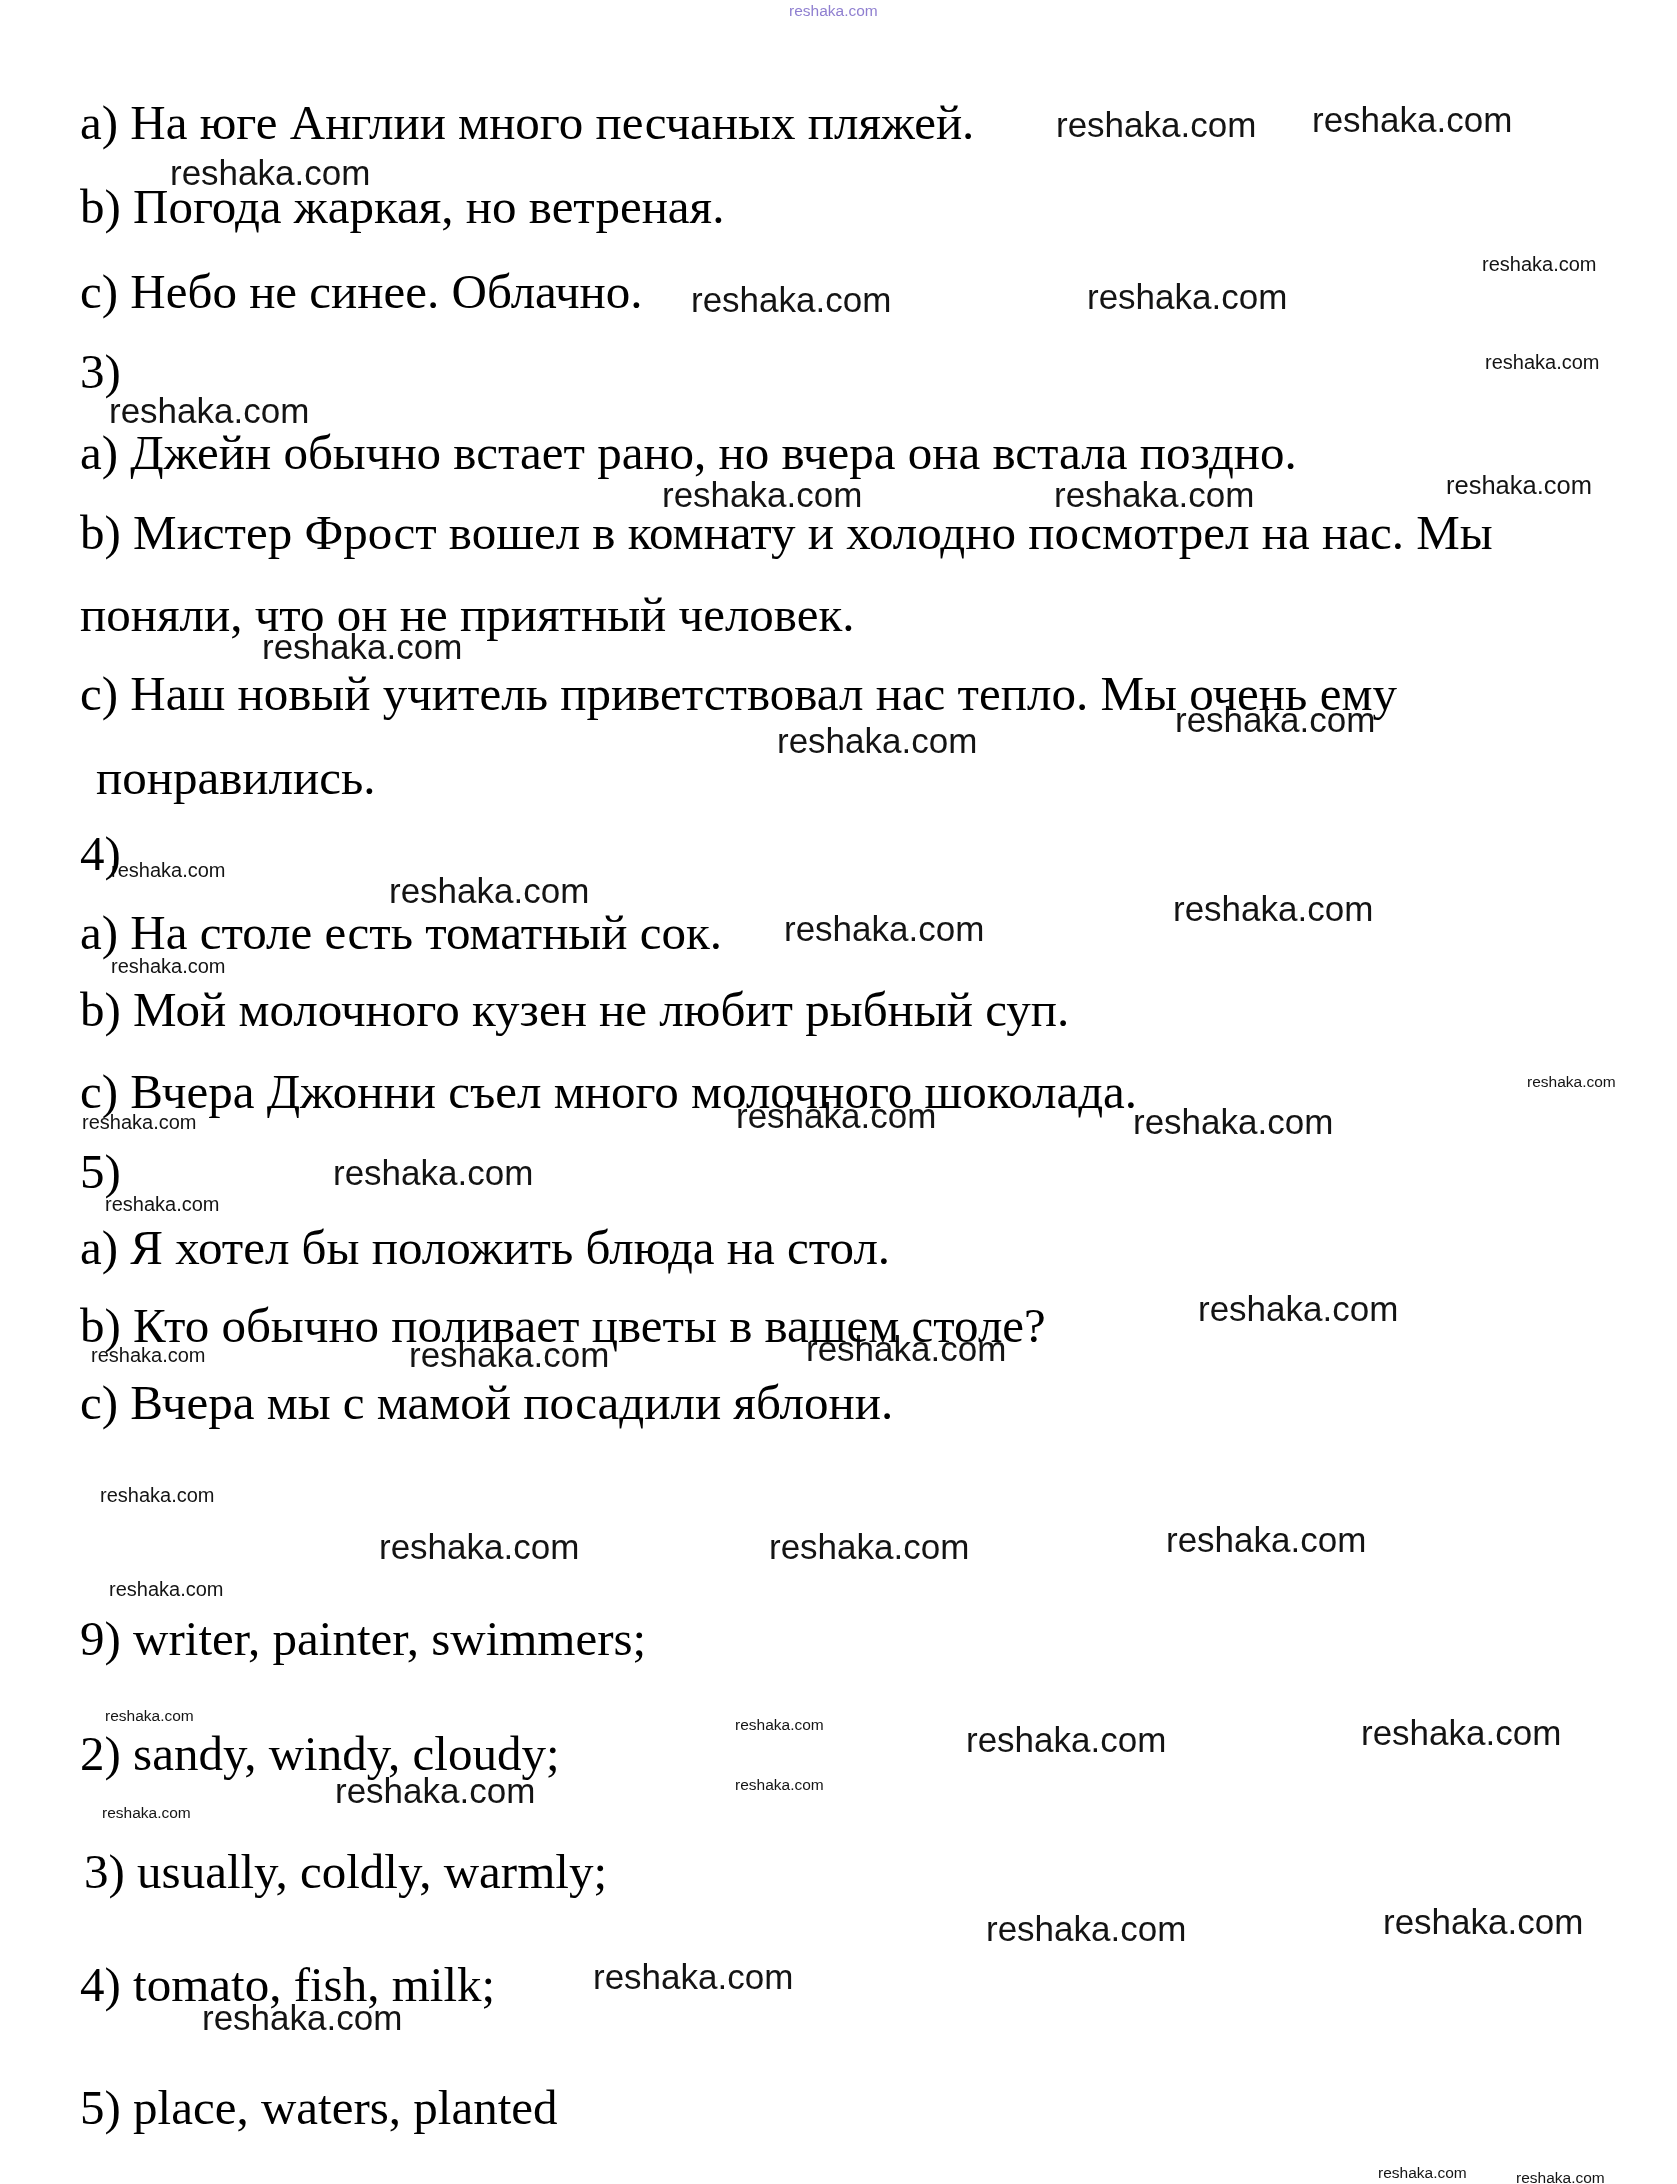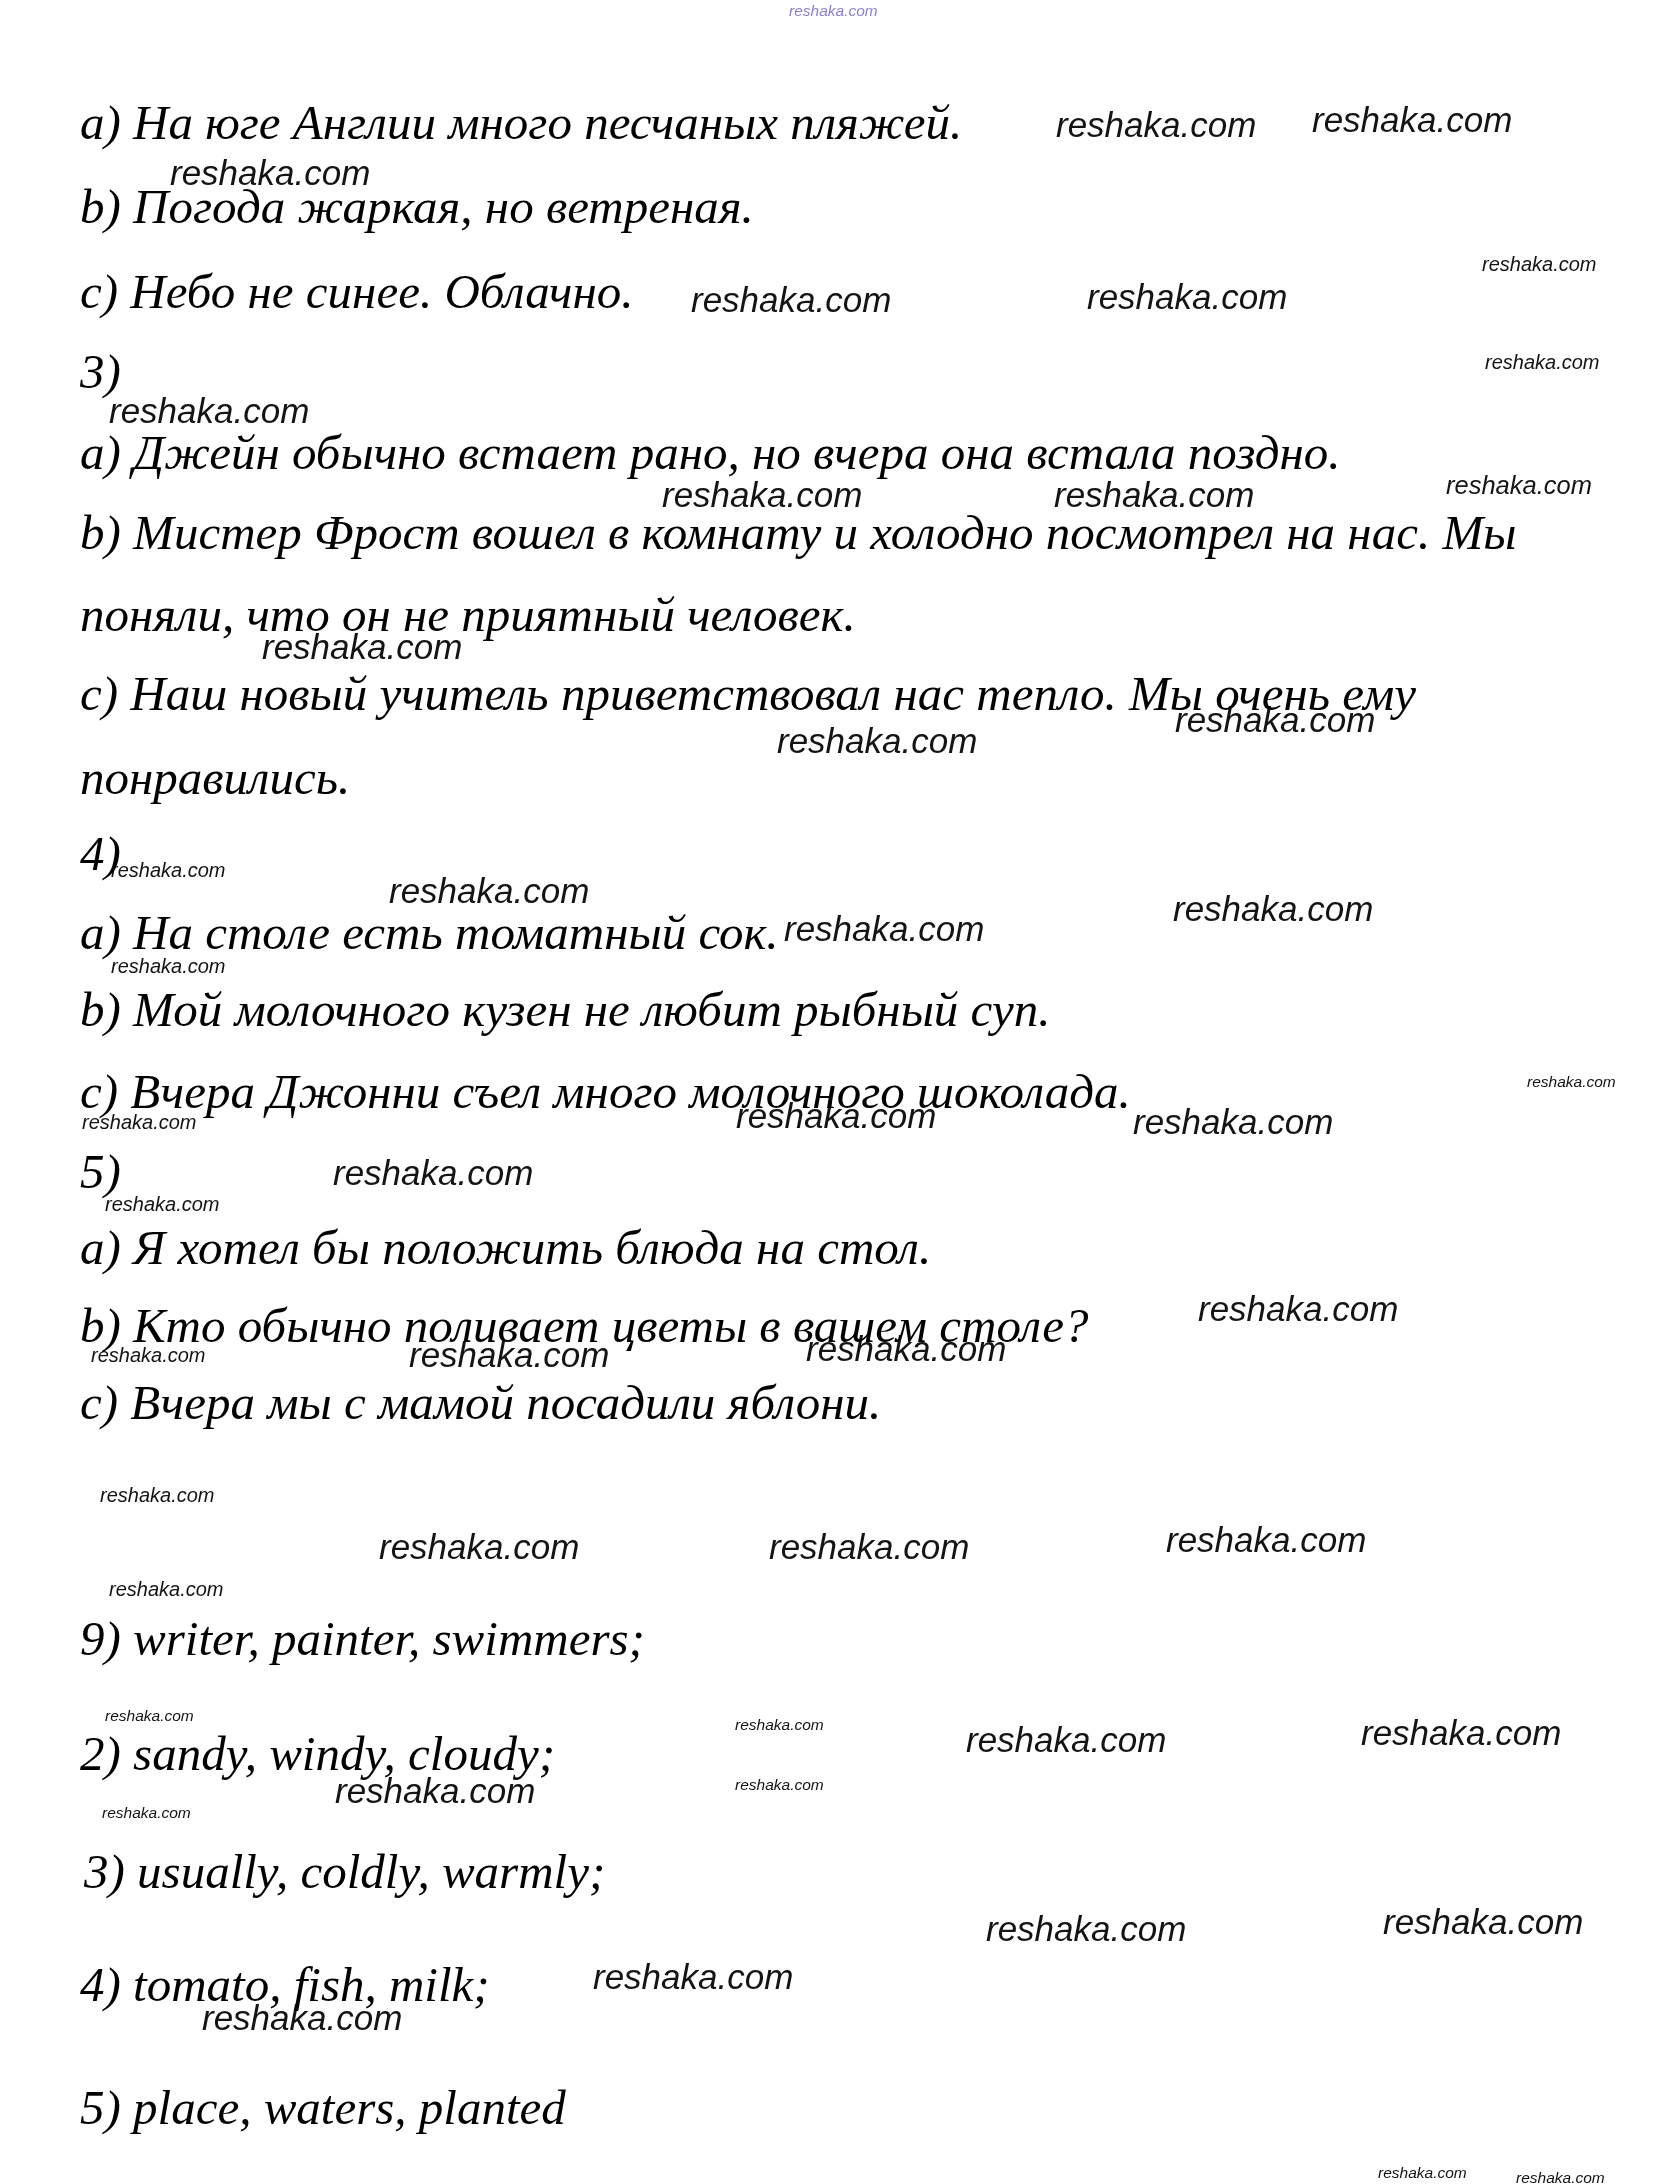--- a/index.html
+++ b/index.html
@@ -4,21 +4,20 @@
 <style>
   html,body{margin:0;padding:0;background:#ffffff;}
   #page{
     position:relative;
     width:1677px;
     height:2185px;
     background:#ffffff;
     overflow:hidden;
     font-family:"Liberation Serif", serif;
     color:#000000;
-    font-style:italic;
   }
   .line{
     position:absolute;
     font-size:49px;
     line-height:1.15;
     white-space:nowrap;
     color:#000000;
   }
   .wm{
     position:absolute;
@@ -89,21 +88,21 @@
     </div>
   <div id="content-layer">
       <div class="line" style="left: 80px; top: 95px;">a) На юге Англии много песчаных пляжей.</div>
       <div class="line" style="left: 80px; top: 179px;">b) Погода жаркая, но ветреная.</div>
       <div class="line" style="left: 80px; top: 264px;">c) Небо не синее. Облачно.</div>
       <div class="line" style="left: 80px; top: 344px;">3)</div>
       <div class="line" style="left: 80px; top: 425px;">a) Джейн обычно встает рано, но вчера она встала поздно.</div>
       <div class="line" style="left: 80px; top: 505px;">b) Мистер Фрост вошел в комнату и холодно посмотрел на нас. Мы</div>
       <div class="line" style="left: 80px; top: 587px;">поняли, что он не приятный человек.</div>
       <div class="line" style="left: 80px; top: 666px;">c) Наш новый учитель приветствовал нас тепло. Мы очень ему</div>
-      <div class="line" style="left: 80px; top: 750px; text-align: right;">понравились.</div>
+      <div class="line" style="left: 96px; top: 750px; text-align: right;">понравились.</div>
       <div class="line" style="left: 80px; top: 826px;">4)</div>
       <div class="line" style="left: 80px; top: 905px;">a) На столе есть томатный сок.</div>
       <div class="line" style="left: 80px; top: 982px;">b) Мой молочного кузен не любит рыбный суп.</div>
       <div class="line" style="left: 80px; top: 1064px;">c) Вчера Джонни съел много молочного шоколада.</div>
       <div class="line" style="left: 80px; top: 1144px;">5)</div>
       <div class="line" style="left: 80px; top: 1220px;">a) Я хотел бы положить блюда на стол.</div>
       <div class="line" style="left: 80px; top: 1298px;">b) Кто обычно поливает цветы в вашем столе?</div>
       <div class="line" style="left: 80px; top: 1375px;">c) Вчера мы с мамой посадили яблони.</div>
       <div class="line" style="left: 80px; top: 1611px;">9) writer, painter, swimmers;</div>
       <div class="line" style="left: 80px; top: 1726px;">2) sandy, windy, cloudy;</div>

